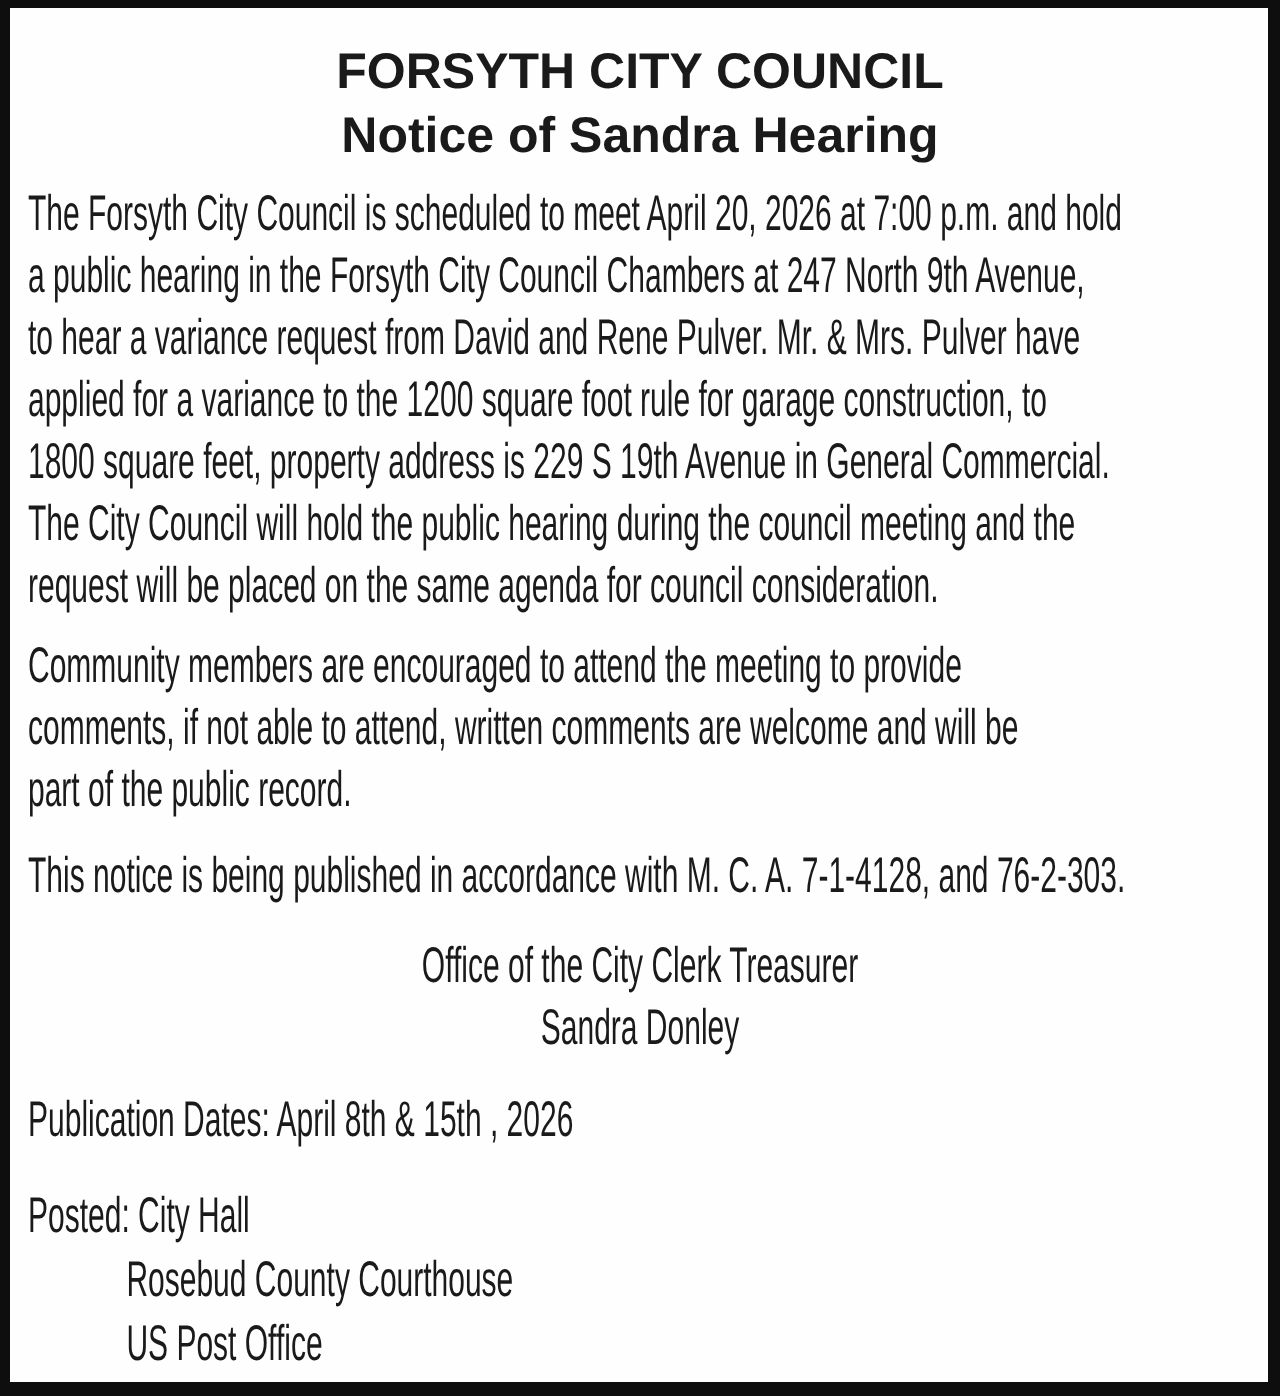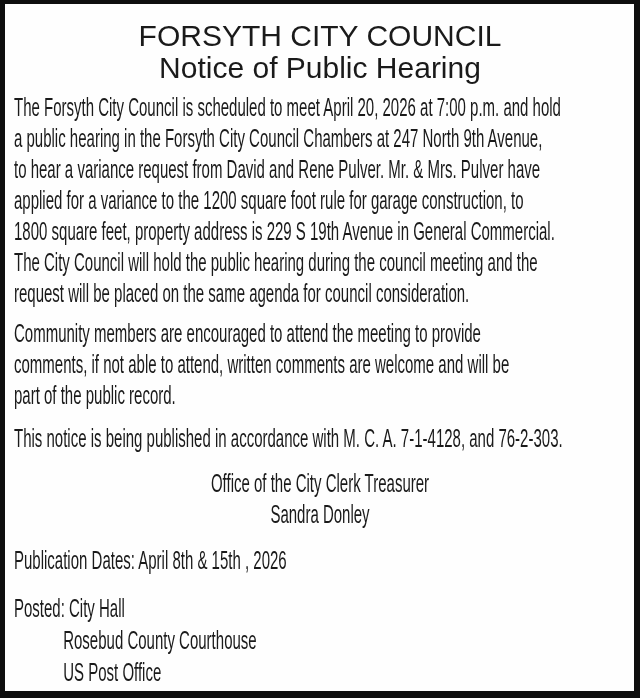--- a/index.html
+++ b/index.html
@@ -19,22 +19,22 @@
     padding: 9px 8px 0 9px;
     overflow: hidden;
     font-family: "Liberation Sans", "DejaVu Sans", sans-serif;
     color: #1a1a1a;
   }
   .title-block {
     margin-top: 7px;
     text-align: center;
   }
   .title-line {
-    font-size: 30px;
-    font-weight: normal;
+    font-size: 25px;
+    font-weight: bold;
     line-height: 32px;
     letter-spacing: 0px;
     white-space: nowrap;
   }
   
   .cond {
     width: 166.67%;
     transform: scaleX(0.6);
     transform-origin: 0 0;
     margin-top: 8px;
@@ -55,21 +55,21 @@
   .posted-block .bline { line-height: 32px; }
   .indented { margin-left: 82px; }
 </style>
 </head>
 <body>
 
 <div class="sheet">
 
   <div class="title-block">
     <div class="title-line">FORSYTH CITY COUNCIL</div>
-    <div class="title-line">Notice of Public Hearing</div>
+    <div class="title-line">Notice of Sandra Hearing</div>
   </div>
 
   <div class="cond">
 
     <div class="para-1">
       <div class="bline">The Forsyth City Council is scheduled to meet April 20, 2026 at 7:00 p.m. and hold</div>
       <div class="bline">a public hearing in the Forsyth City Council Chambers at 247 North 9th Avenue,</div>
       <div class="bline">to hear a variance request from David and Rene Pulver. Mr. &amp; Mrs. Pulver have</div>
       <div class="bline">applied for a variance to the 1200 square foot rule for garage construction, to</div>
       <div class="bline">1800 square feet, property address is 229 S 19th Avenue in General Commercial.</div>

